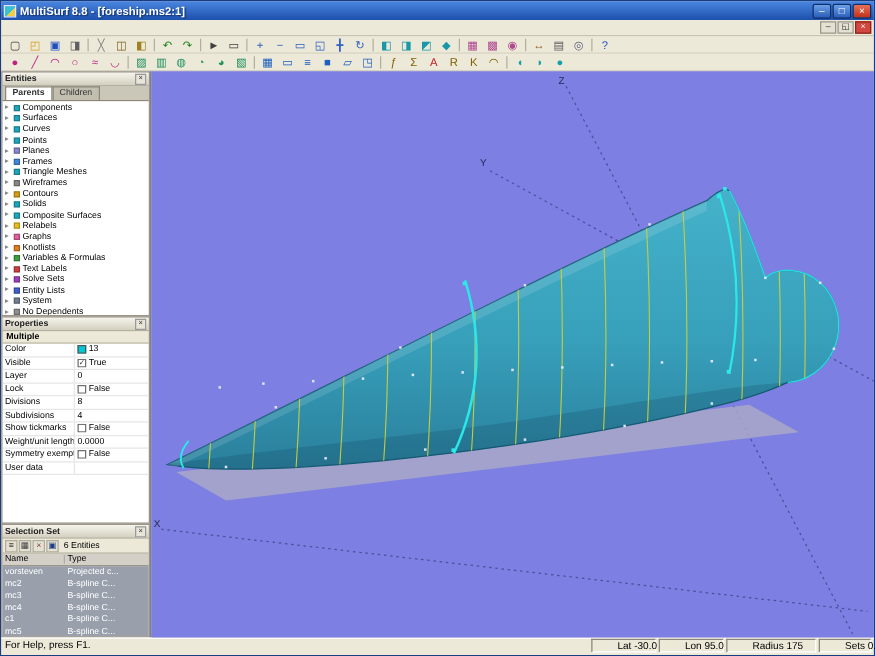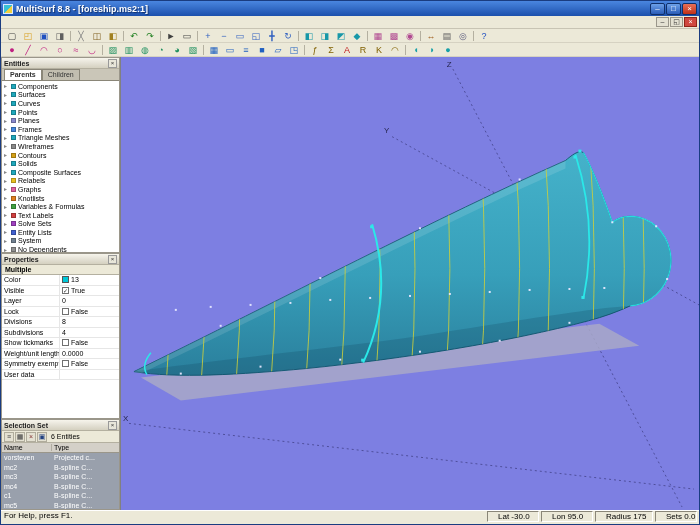--- a/index.html
+++ b/index.html
@@ -71,21 +71,21 @@
   .ss-cell-name { width:50px; flex:none; padding-left:2px; overflow:hidden; white-space:nowrap; }
   .ss-cell-type { flex:1; padding-left:2px; overflow:hidden; white-space:nowrap; }
 
   
   .viewport { flex:1; position:relative; background:#7d7fe2; min-width:0; }
   .viewport svg { position:absolute; inset:0; width:100%; height:100%; }
 
   
   .statusbar { height:14px; flex:none; background:#ece9d8; border-top:1px solid #fff; display:flex; align-items:flex-start; font-size:8px; padding-left:3px; }
   .status-msg { flex:1; white-space:nowrap; overflow:hidden; }
-  .status-cell { flex:none; border:1px solid; border-color:#8a8678 #fff #fff #8a8678; height:11px; line-height:9px; padding:0 10px; margin-right:2px; white-space:nowrap; } .w52{width:52px;} .w60{width:58px;} .w42{width:42px;}
+  .status-cell { flex:none; border:1px solid; border-color:#8a8678 #fff #fff #8a8678; height:11px; line-height:9px; padding:0 20px; margin-right:2px; white-space:nowrap; } .w52{width:52px;} .w60{width:72px;} .w42{width:42px;}
 </style>
 </head>
 <body>
 
 <div class="window">
 
   <div class="titlebar">
     <span class="app-icon"></span>
     <span class="title-text">MultiSurf 8.8 - [foreship.ms2:1]</span>
     <span class="cap-group">

